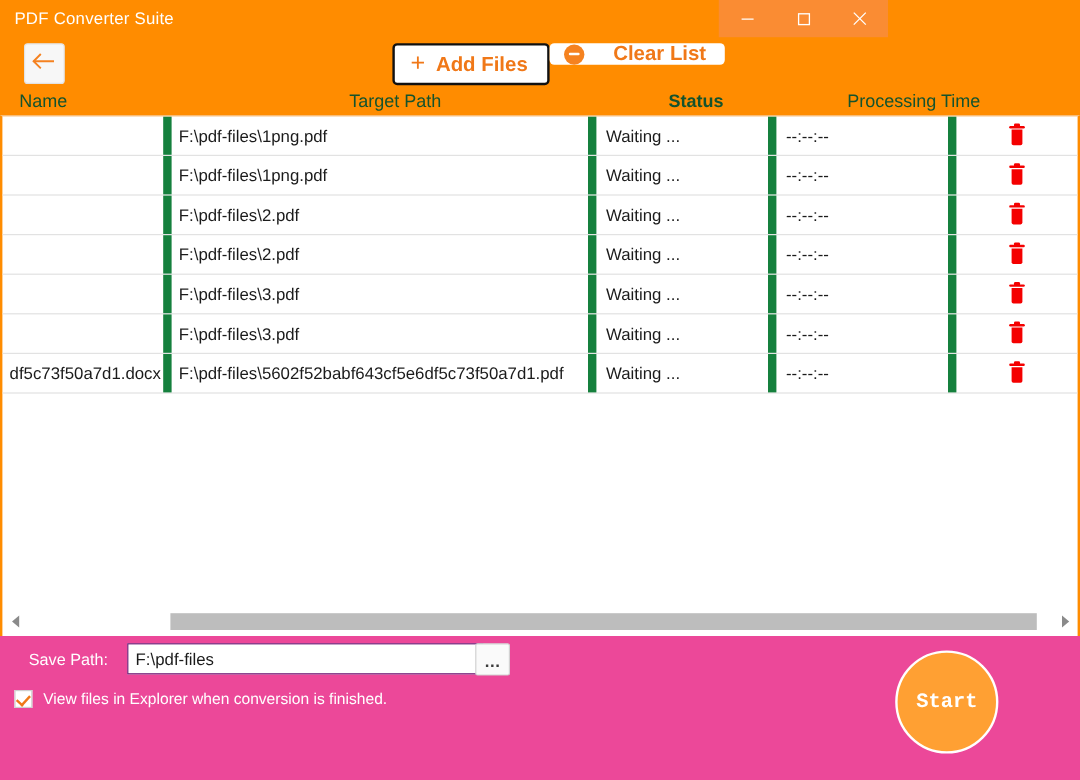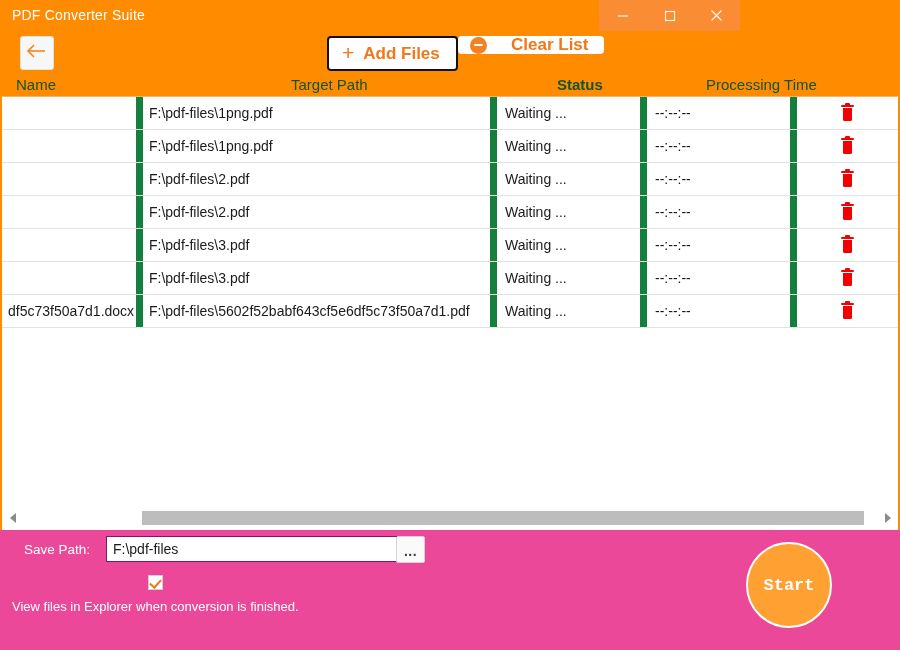--- a/index.html
+++ b/index.html
@@ -190,21 +190,20 @@
     display: flex; align-items: flex-end; justify-content: center;
     padding-bottom: 3px;
     font-size: 14px; font-weight: bold; color: #3B3B3B;
     letter-spacing: .5px;
     cursor: pointer;
   }
   #explorer-row {
     position: absolute; left: 12px; top: 45px;
     display: flex; align-items: center; gap: 9px;
     cursor: pointer;
-    flex-direction: column;
   }
   #explorer-check {
     width: 15px; height: 15px;
     background: #FFFFFF; border: 1px solid #CFCFCF;
     position: relative;
   }
   #explorer-check::after {
     content: "";
     position: absolute; left: 3px; top: 1px;
     width: 5px; height: 9px;

